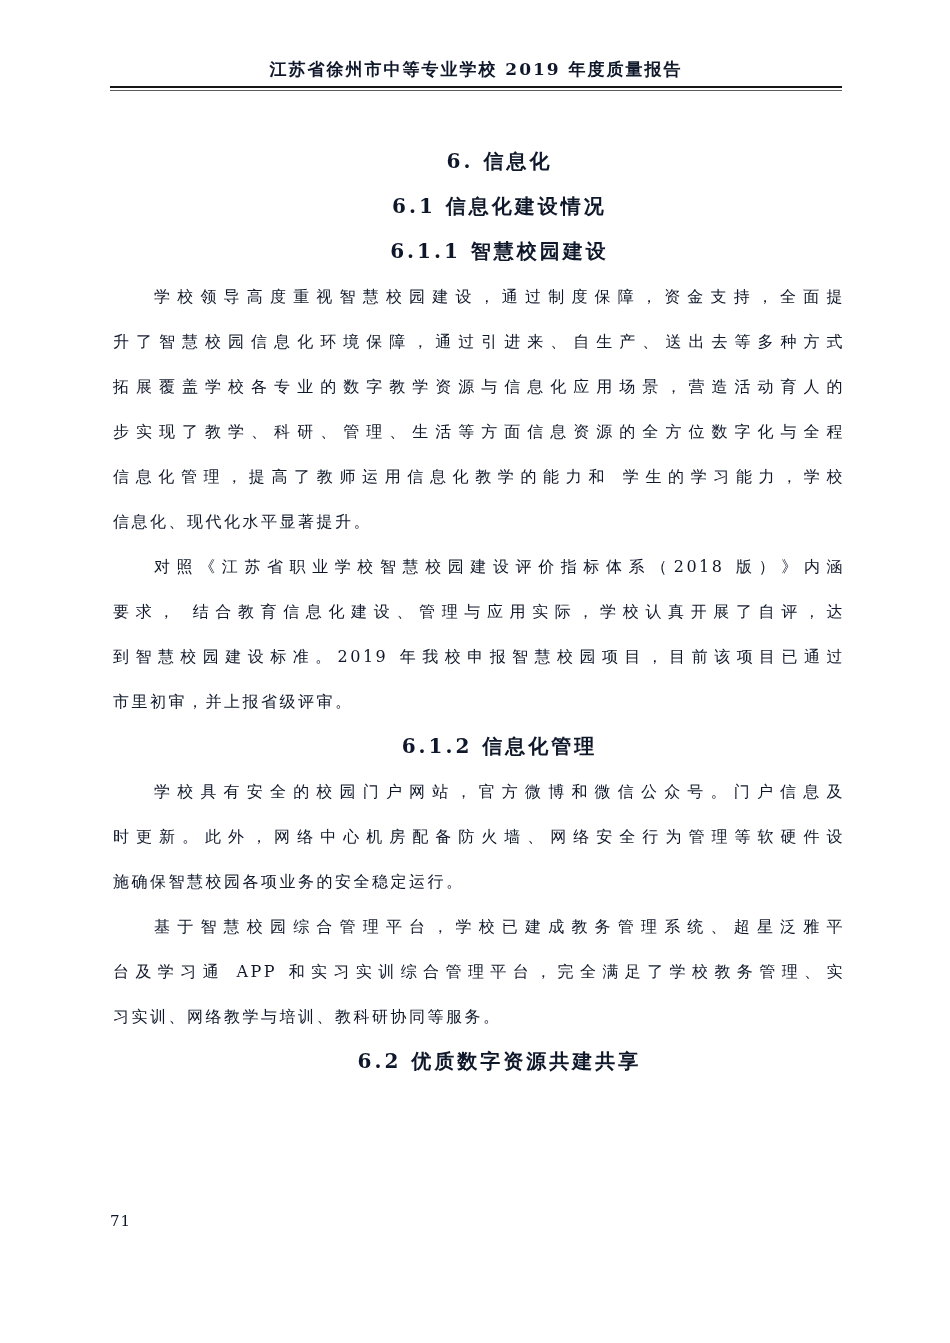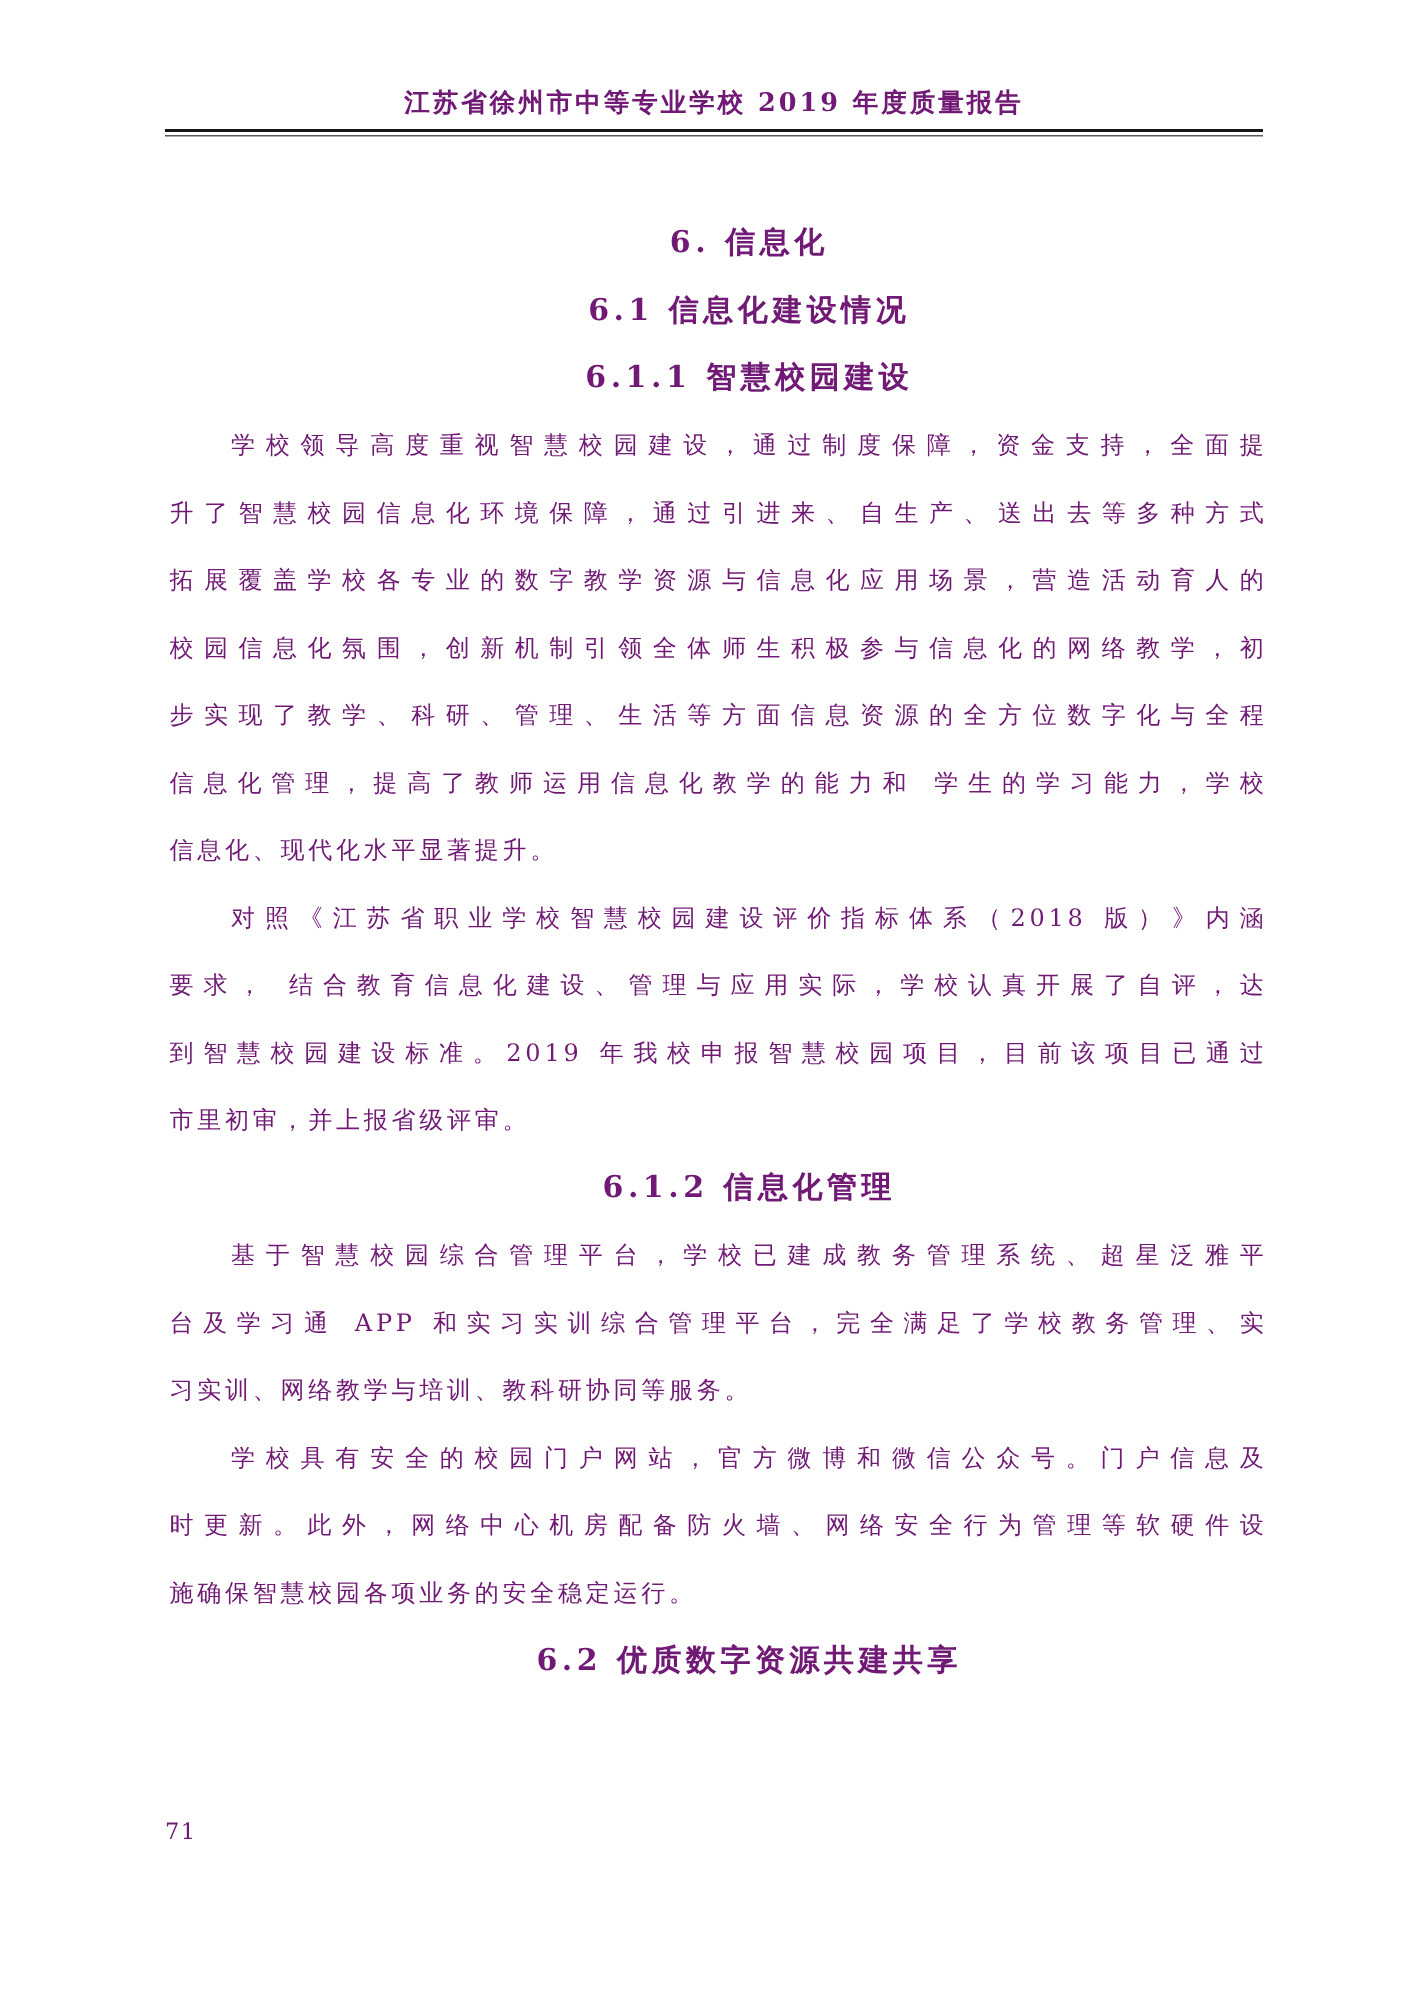--- a/index.html
+++ b/index.html
@@ -6,21 +6,21 @@
     margin: 0;
     padding: 0;
     background: #ffffff;
   }
   .page {
     position: relative;
     width: 950px;
     height: 1343px;
     background: #ffffff;
     font-family: "DejaVu Serif", "Liberation Serif", serif;
-    color: #701a75;
+    color: #0f172a;
     overflow: hidden;
   }
   
   .page-header {
     position: absolute;
     top: 56px;
     left: 110px;
     width: 732px;
     text-align: center;
   }
@@ -92,41 +92,40 @@
   <div class="header-rule"></div>
 
   <div class="content">
       <div class="heading lvl1">6. 信息化</div>
       <div class="heading lvl2">6.1 信息化建设情况</div>
       <div class="heading lvl3">6.1.1 智慧校园建设</div>
       <div class="para">
         <div class="line first">学校领导高度重视智慧校园建设，通过制度保障，资金支持，全面提</div>
         <div class="line">升了智慧校园信息化环境保障，通过引进来、自生产、送出去等多种方式</div>
         <div class="line">拓展覆盖学校各专业的数字教学资源与信息化应用场景，营造活动育人的</div>
-        <div class="line">校园信息化氛围，创新机制引领全体师生积极参与信息化的网络教学，初</div>
         <div class="line">步实现了教学、科研、管理、生活等方面信息资源的全方位数字化与全程</div>
         <div class="line">信息化管理，提高了教师运用信息化教学的能力和 学生的学习能力，学校</div>
         <div class="line last">信息化、现代化水平显著提升。</div>
       </div>
       <div class="para">
         <div class="line first">对照《江苏省职业学校智慧校园建设评价指标体系（2018 版）》内涵</div>
         <div class="line">要求， 结合教育信息化建设、管理与应用实际，学校认真开展了自评，达</div>
         <div class="line">到智慧校园建设标准。2019 年我校申报智慧校园项目，目前该项目已通过</div>
         <div class="line last">市里初审，并上报省级评审。</div>
       </div>
       <div class="heading lvl3">6.1.2 信息化管理</div>
       <div class="para">
+        <div class="line first">学校具有安全的校园门户网站，官方微博和微信公众号。门户信息及</div>
+        <div class="line">时更新。此外，网络中心机房配备防火墙、网络安全行为管理等软硬件设</div>
+        <div class="line last">施确保智慧校园各项业务的安全稳定运行。</div>
+      </div>
+      <div class="para">
         <div class="line first">基于智慧校园综合管理平台，学校已建成教务管理系统、超星泛雅平</div>
         <div class="line">台及学习通 APP 和实习实训综合管理平台，完全满足了学校教务管理、实</div>
         <div class="line last">习实训、网络教学与培训、教科研协同等服务。</div>
-      </div>
-      <div class="para">
-        <div class="line first">学校具有安全的校园门户网站，官方微博和微信公众号。门户信息及</div>
-        <div class="line">时更新。此外，网络中心机房配备防火墙、网络安全行为管理等软硬件设</div>
-        <div class="line last">施确保智慧校园各项业务的安全稳定运行。</div>
       </div>
       <div class="heading lvl2">6.2 优质数字资源共建共享</div>
       <div class="para">
       </div>
     </div>
 
   <div class="page-footer">
     <span>71</span>
   </div>
 

